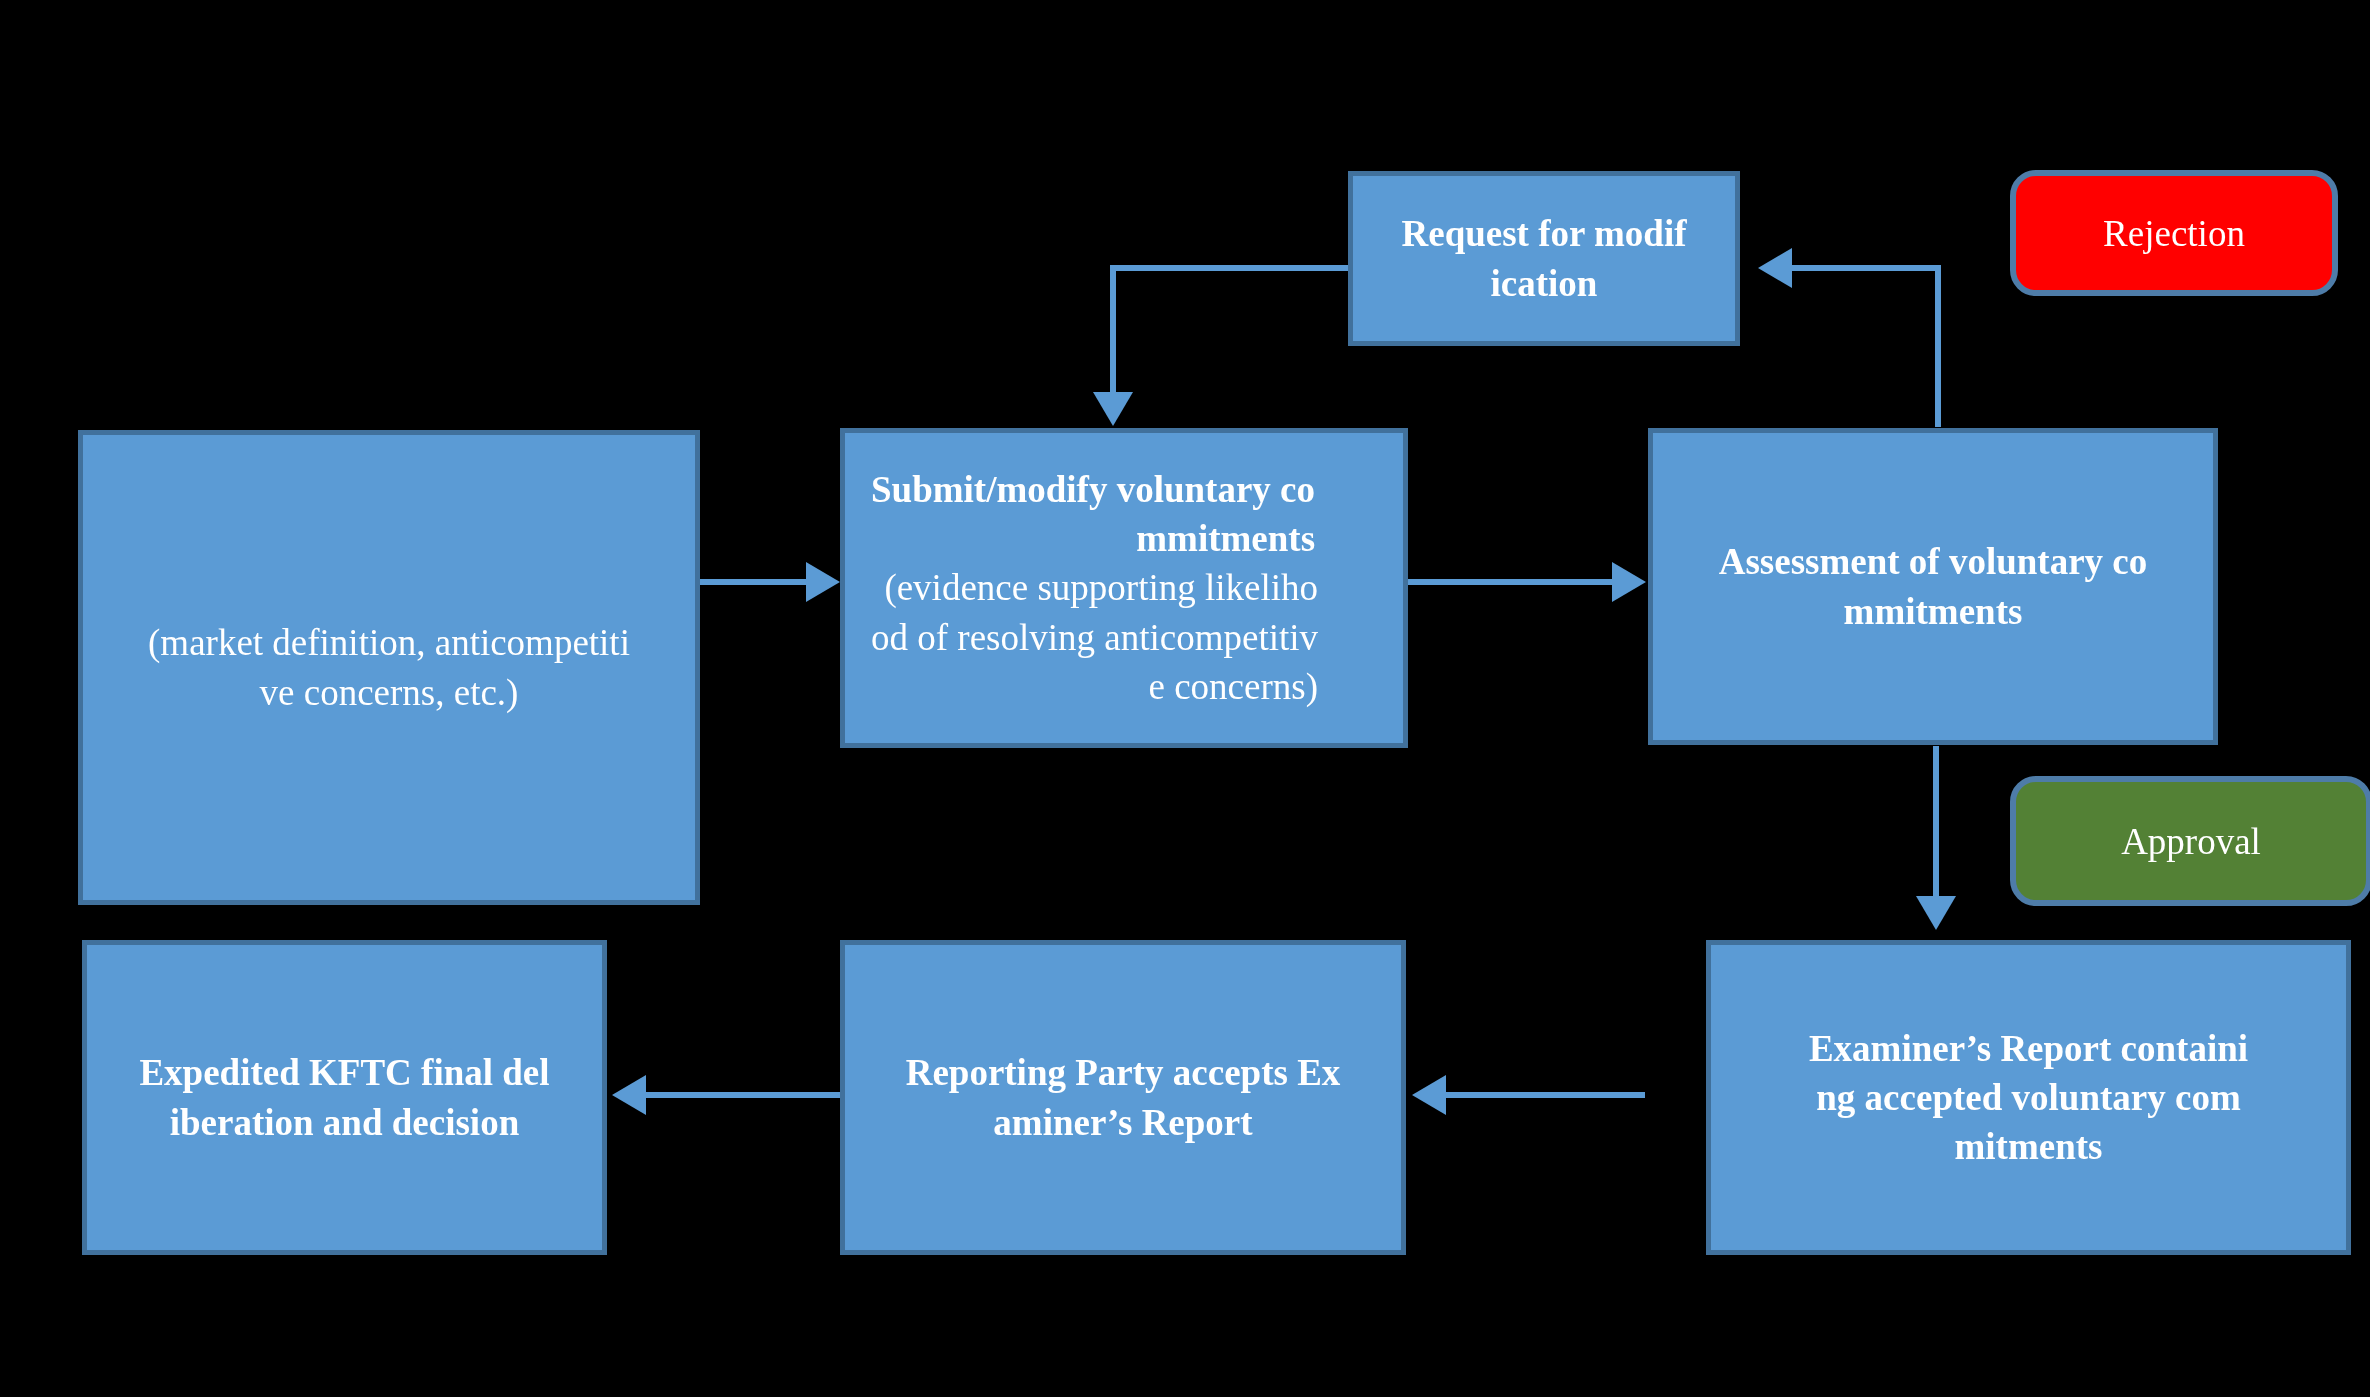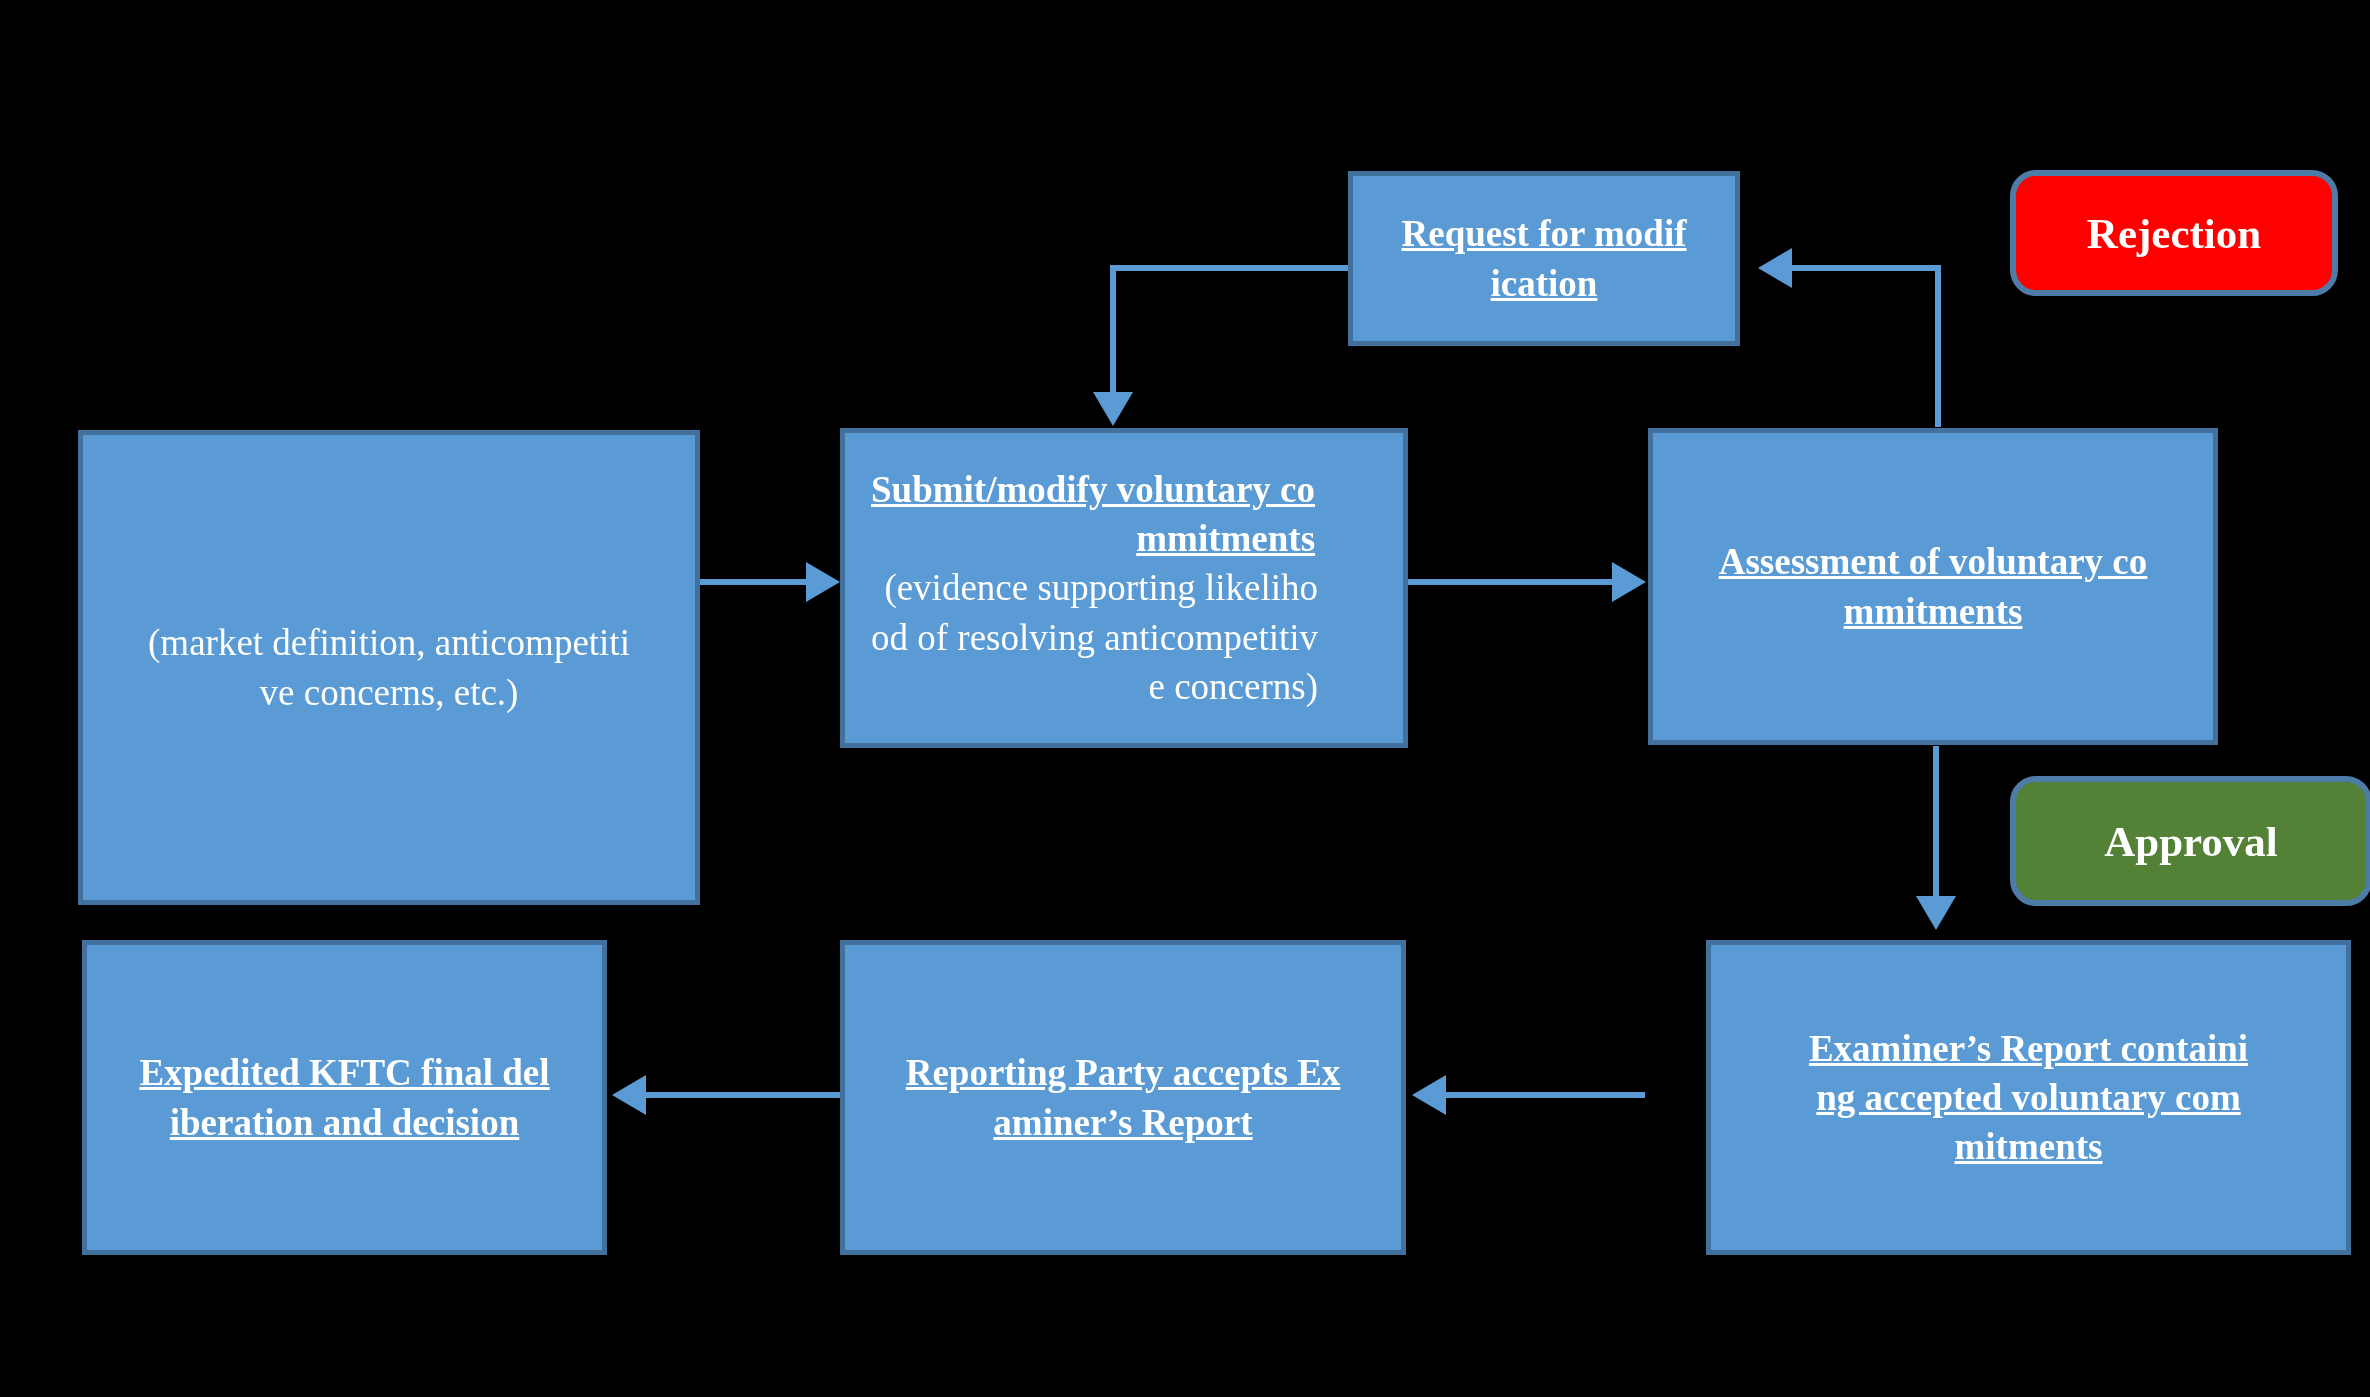--- a/index.html
+++ b/index.html
@@ -28,30 +28,30 @@
   .node{
     position:absolute;
     box-sizing:border-box;
     background:var(--box-fill);
     border:5px solid var(--box-border);
     color:var(--text-color);
     display:flex;flex-direction:column;
     justify-content:center;align-items:center;
     text-align:center;
   }
-  .title{font-size:37px;font-weight:bold;line-height:1.33;white-space:pre-line;text-decoration:underline;}
+  .title{font-size:37px;font-weight:bold;line-height:1.33;white-space:pre-line;}
   .subtitle{font-size:37px;font-weight:normal;line-height:1.33;white-space:pre-line;}
   .badge{
     position:absolute;box-sizing:border-box;
     border:6px solid var(--badge-border);
     border-radius:26px;
     color:var(--text-color);
     display:flex;justify-content:center;align-items:center;
   }
-  .badge .badge-label{font-size:43px;font-weight:bold;}
+  .badge .badge-label{font-size:37px;font-weight:normal;}
   .n-notification{left:78px;top:430px;width:622px;height:475px;padding:0 14px;}
   .n-submit{left:840px;top:428px;width:568px;height:320px;align-items:flex-start;text-align:right;padding:0 26px;}
   .n-assessment{left:1648px;top:428px;width:570px;height:317px;padding:8px 20px;}
   .n-request{left:1348px;top:171px;width:392px;height:175px;padding:0 10px;}
   .n-examiner{left:1706px;top:940px;width:645px;height:315px;padding:0 18px;}
   .n-reporting{left:840px;top:940px;width:566px;height:315px;padding:0 18px;}
   .n-expedited{left:82px;top:940px;width:525px;height:315px;padding:0 18px;}
   .b-rejection{left:2010px;top:170px;width:328px;height:126px;background:var(--rejection-fill);}
   .b-approval{left:2010px;top:776px;width:362px;height:130px;background:var(--approval-fill);}
 </style>

